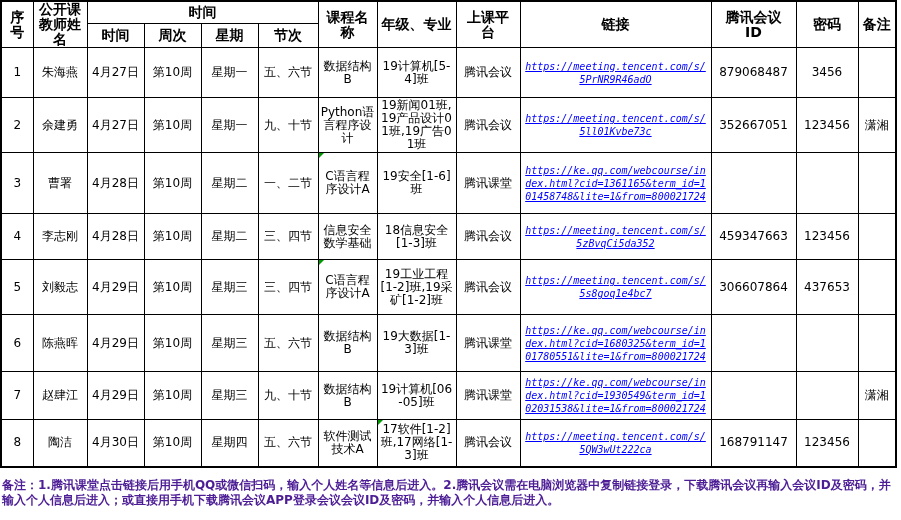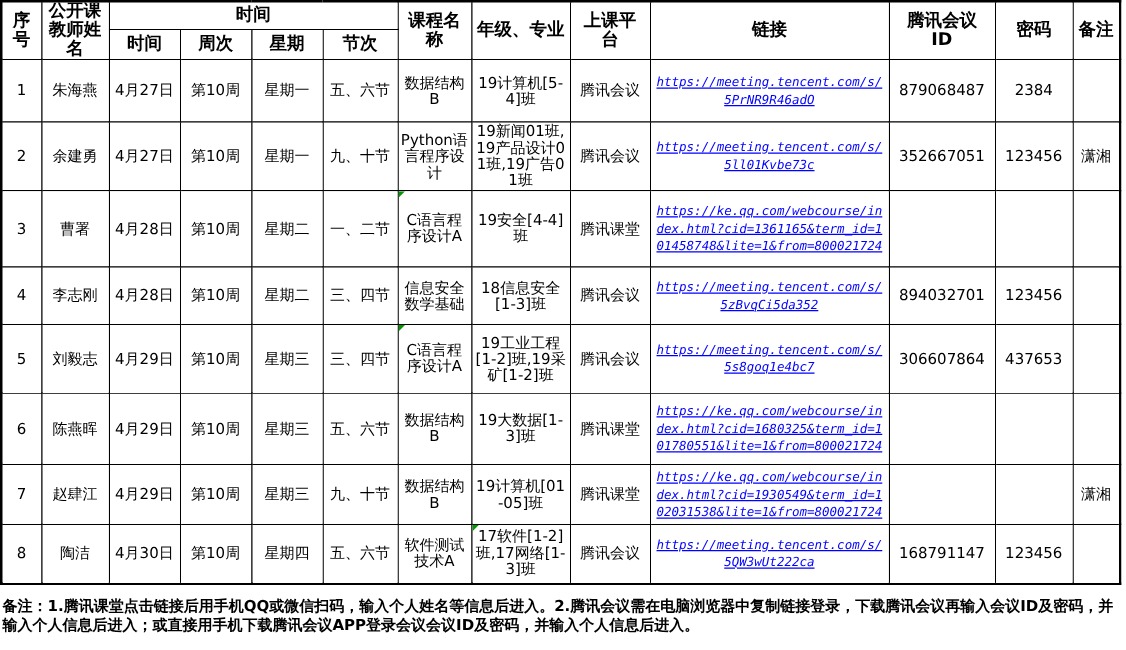--- a/index.html
+++ b/index.html
@@ -32,21 +32,21 @@
     color:#0000FF; text-decoration:underline;
     font-family:"DejaVu Sans Mono","Liberation Mono",monospace;
     font-size:10px; line-height:13px; word-break:break-all;
   }
   td .marker {
     position:absolute; left:0; top:0; width:0; height:0;
     border-top:5px solid #009900; border-right:5px solid transparent;
   }
   #footer-note {
     position:absolute; left:2px; top:478px; width:897px;
-    color:#000000; font-weight:bold; font-size:12px; line-height:15px;
+    color:#4c1d95; font-weight:bold; font-size:12px; line-height:15px;
     text-align:left;
   }
 </style>
 </head>
 <body>
 
 <div id="sheet">
   <table class="course-table">
     <colgroup>
       <col style="width:32px">
@@ -97,21 +97,21 @@
           <td>朱海燕</td>
           <td>4月27日</td>
           <td>第10周</td>
           <td>星期一</td>
           <td>五、六节</td>
           <td>数据结构B</td>
           <td>19计算机[5-4]班</td>
           <td>腾讯会议</td>
           <td class="c-link"><a href="#">https://meeting.tencent.com/s/5PrNR9R46adO</a></td>
           <td>879068487</td>
-          <td>2384</td>
+          <td>3456</td>
           <td></td>
         </tr>
         <tr style="height: 55px;">
           <td>2</td>
           <td>余建勇</td>
           <td>4月27日</td>
           <td>第10周</td>
           <td>星期一</td>
           <td>九、十节</td>
           <td>Python语言程序设计</td>
@@ -123,39 +123,39 @@
           <td>潇湘</td>
         </tr>
         <tr style="height: 61px;">
           <td>3</td>
           <td>曹署</td>
           <td>4月28日</td>
           <td>第10周</td>
           <td>星期二</td>
           <td>一、二节</td>
           <td>C语言程序设计A<span class="marker" style="border-top-color: rgb(0, 153, 0);"></span></td>
-          <td>19安全[4-4]班</td>
+          <td>19安全[1-6]班</td>
           <td>腾讯课堂</td>
           <td class="c-link"><a href="#">https://ke.qq.com/webcourse/index.html?cid=1361165&amp;term_id=101458748&amp;lite=1&amp;from=800021724</a></td>
           <td></td>
           <td></td>
           <td></td>
         </tr>
         <tr style="height: 46px;">
           <td>4</td>
           <td>李志刚</td>
           <td>4月28日</td>
           <td>第10周</td>
           <td>星期二</td>
           <td>三、四节</td>
           <td>信息安全数学基础</td>
           <td>18信息安全[1-3]班</td>
           <td>腾讯会议</td>
           <td class="c-link"><a href="#">https://meeting.tencent.com/s/5zBvqCi5da352</a></td>
-          <td>894032701</td>
+          <td>459347663</td>
           <td>123456</td>
           <td></td>
         </tr>
         <tr style="height: 55px;">
           <td>5</td>
           <td>刘毅志</td>
           <td>4月29日</td>
           <td>第10周</td>
           <td>星期三</td>
           <td>三、四节</td>
@@ -183,21 +183,21 @@
           <td></td>
         </tr>
         <tr style="height: 48px;">
           <td>7</td>
           <td>赵肆江</td>
           <td>4月29日</td>
           <td>第10周</td>
           <td>星期三</td>
           <td>九、十节</td>
           <td>数据结构B</td>
-          <td>19计算机[01-05]班</td>
+          <td>19计算机[06-05]班</td>
           <td>腾讯课堂</td>
           <td class="c-link"><a href="#">https://ke.qq.com/webcourse/index.html?cid=1930549&amp;term_id=102031538&amp;lite=1&amp;from=800021724</a></td>
           <td></td>
           <td></td>
           <td>潇湘</td>
         </tr>
         <tr style="height: 47px;">
           <td>8</td>
           <td>陶洁</td>
           <td>4月30日</td>

